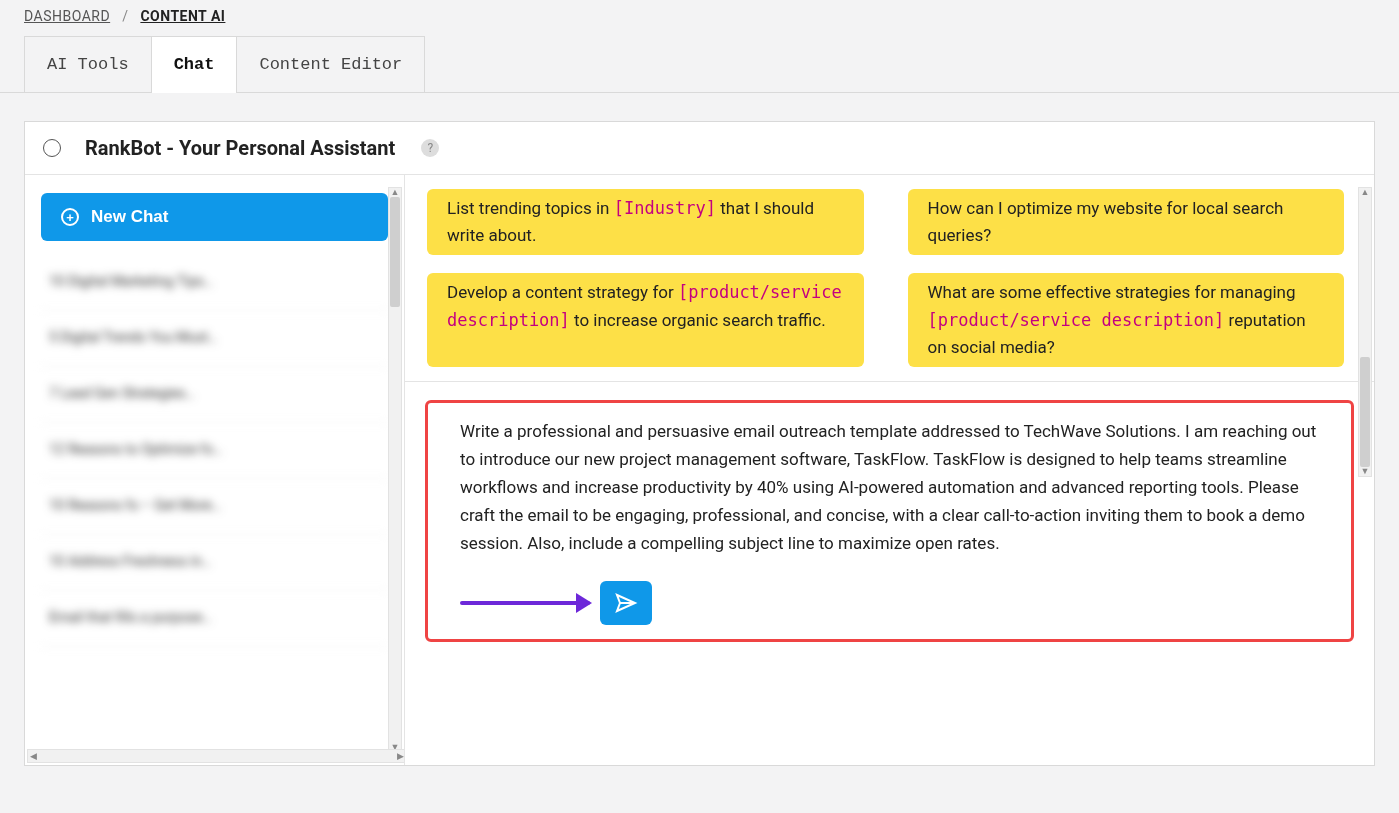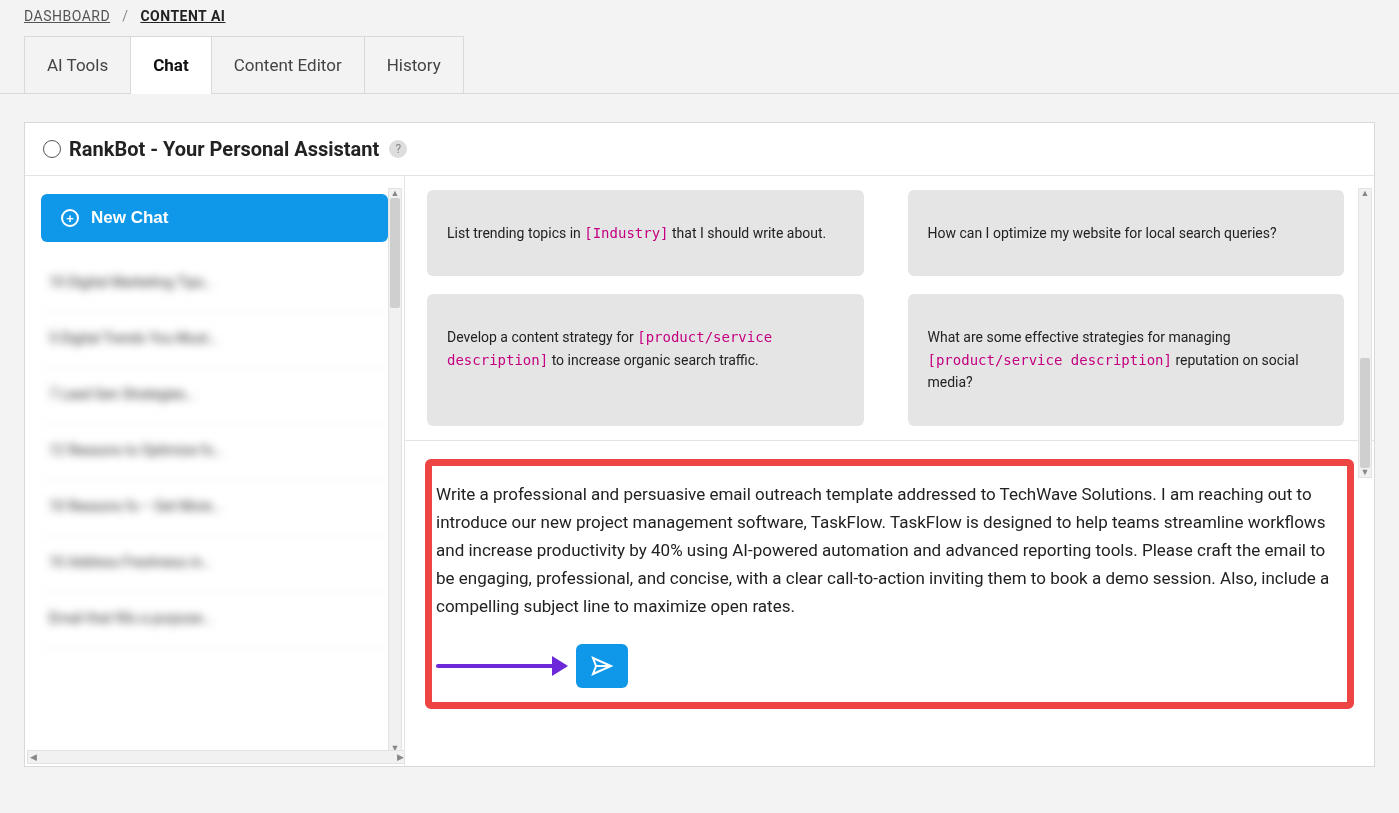--- a/index.html
+++ b/index.html
@@ -17,20 +17,21 @@
   }
   .breadcrumb .crumb { color: #555; text-decoration: underline; }
   .breadcrumb .sep { margin: 0 8px; color: #888; }
   .breadcrumb .crumb.active { color: #222; font-weight: 700; margin-top: 36px; }
 
   .tabs {
     display: flex;
     border-bottom: 1px solid #d9d9d9;
     padding: 0 24px;
     margin-top: 4px;
+    font-family: Liberation Mono, monospace;
   }
   .tab {
     padding: 18px 22px;
     border: 1px solid #d9d9d9;
     border-bottom: none;
     background: #f3f3f4;
     color: #444;
     font-size: 17px;
     cursor: pointer;
     margin-right: -1px;
@@ -50,21 +51,21 @@
 
   .card {
     margin: 28px 24px 12px 24px;
     border: 1px solid #d9d9d9;
     background: #fff;
   }
 
   .card-header {
     display: flex;
     align-items: center;
-    gap: 8px;
+    gap: 24px;
     padding: 14px 18px;
     border-bottom: 1px solid #e4e4e4;
   }
   .card-header .head-icon {
     width: 18px; height: 18px;
     border: 1px solid #555;
     border-radius: 50%;
     position: relative;
     display: inline-block;
   }
@@ -185,41 +186,41 @@
 
   .prompt-grid {
     padding: 14px 30px 14px 22px;
     display: grid;
     grid-template-columns: 1fr 1fr;
     gap: 18px 44px;
     overflow-y: hidden;
     border-bottom: 1px solid #e4e4e4;
   }
   .prompt-card {
-    background: #e5e5e5;
+    background: #fde047;
     border-radius: 6px;
-    padding: 32px 20px;
-    font-size: 14px;
+    padding: 6px 20px;
+    font-size: 17px;
     line-height: 1.6;
     color: #222;
     cursor: pointer;
   }
   .prompt-card .var {
     color: #c40080;
     font-family: Consolas, Menlo, monospace;
   }
 
   .compose {
     padding: 18px 20px 18px 20px;
     position:relative;
   }
   .compose-box {
-    border: 7px solid #ef4444;
+    border: 3px solid #ef4444;
     border-radius: 6px;
-    padding: 14px 16px 14px 4px;
+    padding: 14px 16px 14px 32px;
     background: #fff;
   }
   .compose-text {
     font-size: 17px;
     line-height: 1.65;
     color: #222;
     min-height: 150px;
   }
   .compose-row {
     display: flex;
@@ -307,21 +308,20 @@
 <div class="breadcrumb">
   <span class="crumb">DASHBOARD</span>
   <span class="sep">/</span>
   <span class="crumb active">CONTENT AI</span>
 </div>
 
 <div class="tabs">
   <div class="tab">AI Tools</div>
   <div class="tab active">Chat</div>
   <div class="tab">Content Editor</div>
-  <div class="tab">History</div>
 </div>
 
 <div class="card">
   <div class="card-header">
     <span class="head-icon"></span>
     <span class="title">RankBot - Your Personal Assistant</span>
     <span class="help-icon">?</span>
   </div>
 
   <div class="body">

